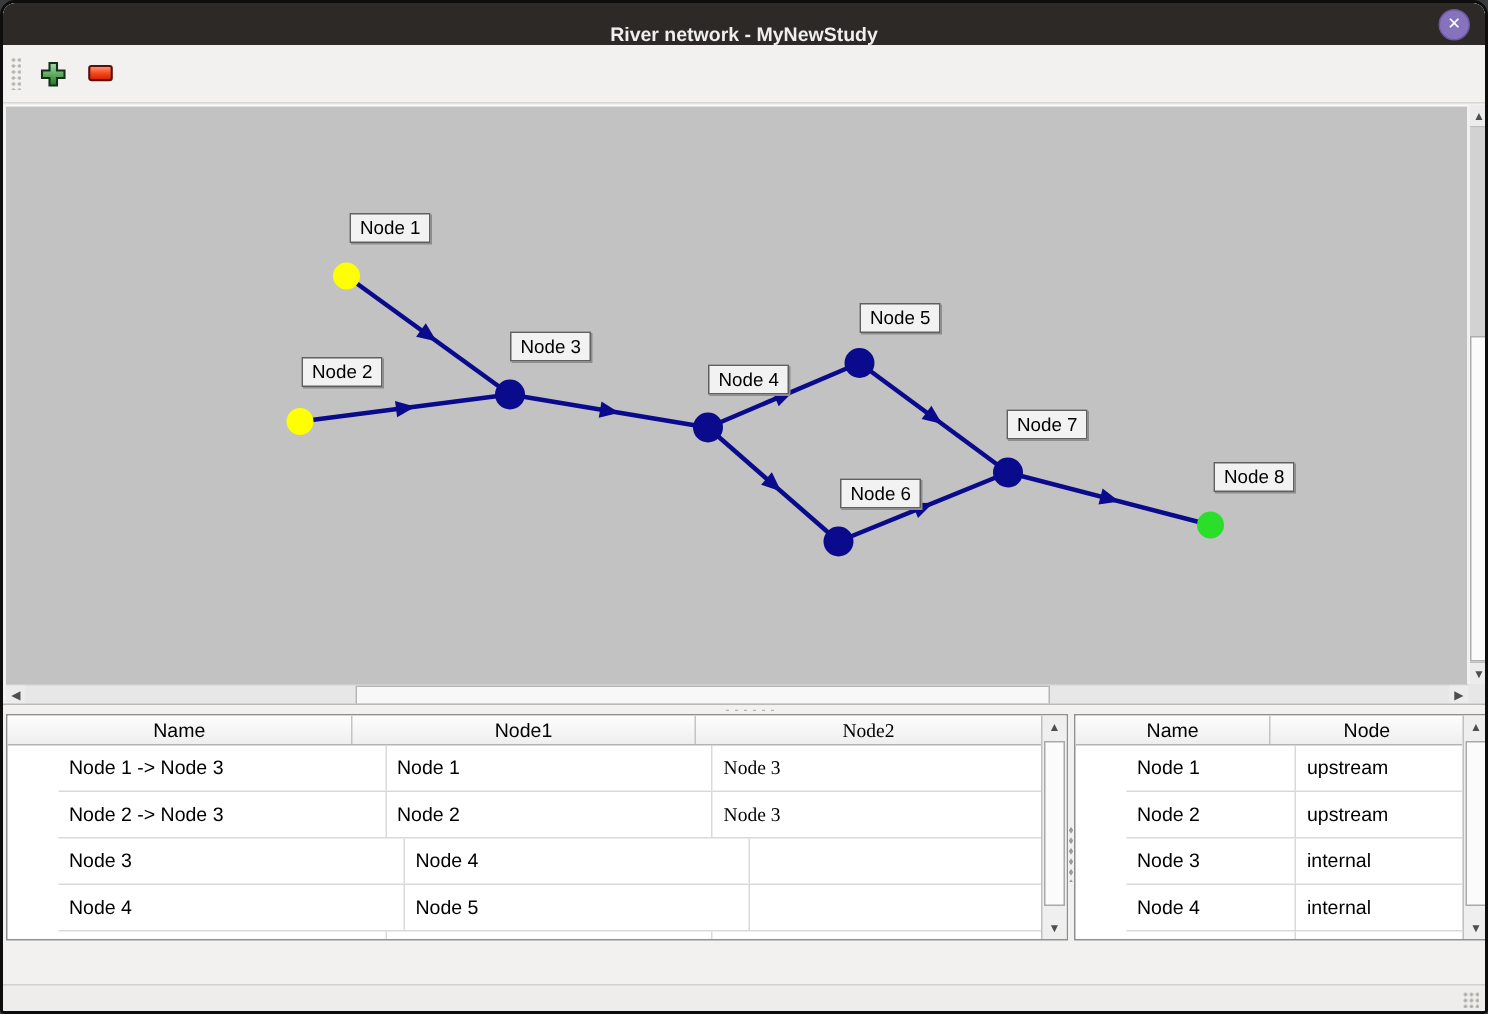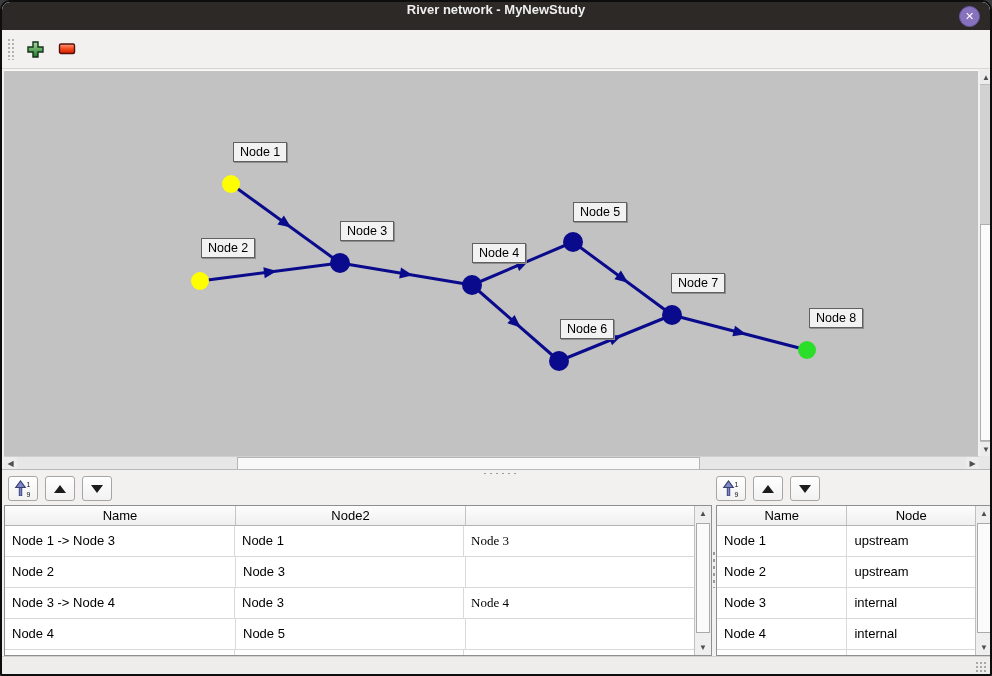--- a/index.html
+++ b/index.html
@@ -1,18 +1,18 @@
 <!DOCTYPE html>
 <html><head>
 <meta charset="utf-8">
 <style>
   html,body{margin:0;padding:0;background:#3a3a3a;font-family:"Liberation Sans","DejaVu Sans",sans-serif;}
   .window{position:relative;width:988px;height:672px;background:#f2f1ef;border:2px solid #0d0d0d;border-radius:10px 10px 3px 3px;overflow:hidden;}
   
-  .titlebar{position:absolute;left:0;top:0;width:100%;height:28px;background:#2c2926;border-radius:8px 8px 0 0;display:flex;align-items:flex-start;justify-content:center;}
+  .titlebar{position:absolute;left:0;top:0;width:100%;height:28px;background:#2c2926;border-radius:8px 8px 0 0;display:flex;align-items:flex-end;justify-content:center;}
   .title-text{color:#efefef;font-size:13px;font-weight:bold;}
   .close-btn{position:absolute;right:10px;top:4px;width:19px;height:19px;border-radius:50%;background:#8672bd;border:1px solid #6b57a5;color:#fff;font-size:11px;font-weight:bold;display:flex;align-items:center;justify-content:center;cursor:default;line-height:1;}
   
   .toolbar{position:absolute;left:0;top:28px;width:100%;height:38px;background:#f2f1ef;border-bottom:1px solid #d8d6d3;display:flex;align-items:center;}
   .tb-handle{width:7px;height:22px;margin:0 8px 0 5px;background-image:radial-gradient(#b5b3af 1px,transparent 1.2px);background-size:4px 4px;}
   .tb-btn{width:26px;height:26px;display:flex;align-items:center;justify-content:center;margin-right:6px;}
   
   .canvas{position:absolute;left:2px;top:68px;width:974px;height:386px;background:#c2c2c2;overflow:hidden;border-top:1px solid #fbfbfb;}
   .node-label{position:absolute;background:#f2f2f2;border:1px solid #606060;box-shadow:1px 1px 0 #8d8d8d;padding:2px 6px;font-size:12.5px;color:#000;white-space:nowrap;}
   
@@ -32,26 +32,26 @@
   .splitter-h .dots{position:absolute;left:480px;top:2px;width:34px;height:3px;background-image:radial-gradient(#9a9a9a 1px,transparent 1.2px);background-size:6px 3px;}
   .splitter-v{position:absolute;left:710px;top:548px;width:4px;height:38px;background-image:radial-gradient(#9a9a9a 1px,transparent 1.2px);background-size:4px 7px;}
   
   .tt{position:absolute;top:474px;display:flex;gap:7px;}
   .tt-left{left:6px;}
   .tt-right{left:714px;}
   .sq-btn{width:28px;height:23px;background:linear-gradient(#fefefe,#f2f2f2);border:1px solid #a6a6a6;border-radius:3px;display:flex;align-items:center;justify-content:center;}
   .tri-up{width:0;height:0;border-left:6px solid transparent;border-right:6px solid transparent;border-bottom:8px solid #1c1c1c;}
   .tri-down{width:0;height:0;border-left:6px solid transparent;border-right:6px solid transparent;border-top:8px solid #1c1c1c;}
   
-  .dtable{position:absolute;top:503px;background:#fff;border:1px solid #8f8f8f;box-sizing:border-box;display:flex;}
+  .dtable{position:absolute;top:474px;background:#fff;border:1px solid #8f8f8f;box-sizing:border-box;display:flex;}
   .dtable .grid{flex:1;display:flex;flex-direction:column;overflow:hidden;}
   .thead{display:flex;height:19px;background:linear-gradient(#fdfdfd,#efefef);border-bottom:1px solid #b3b3b3;}
   .th{font-size:13px;color:#000;text-align:center;line-height:19px;border-right:1px solid #c4c4c4;box-sizing:border-box;overflow:hidden;}
   .tbody{flex:1;display:flex;flex-direction:column;}
-  .tr{display:flex;height:30px;border-bottom:1px solid #d9d9d9;}
+  .tr{display:flex;height:30px;border-bottom:1px solid #d9d9d9;margin-left:34px;}
   .tr.partial{height:11px;border-bottom:none;}
   .td{font-size:13px;color:#000;line-height:29px;padding-left:7px;border-right:1px solid #d9d9d9;box-sizing:border-box;white-space:nowrap;overflow:hidden;}
   .tscroll{width:16px;background:#efefef;border-left:1px solid #c0c0c0;position:relative;}
   .tscroll .arrow{position:absolute;left:0;width:16px;height:15px;color:#4e4e4e;font-size:8px;display:flex;align-items:center;justify-content:center;}
   .tscroll .up{top:0;}
   .tscroll .down{bottom:0;}
   .tscroll .thumb{position:absolute;left:1px;top:17px;width:12px;height:108px;background:#fbfbfb;border:1px solid #a9a9a9;}
   #links-table{left:2px;width:708px;height:151px;}
   #links-table .th:nth-child(1),#links-table .td:nth-child(1){width:231px;}
   #links-table .th:nth-child(2),#links-table .td:nth-child(2){width:230px;}
@@ -182,34 +182,35 @@
       </div>
     <div class="sq-btn">
         <div class="tri-down"></div>
       </div>
   </div>
 
   <div id="links-table" class="dtable">
     <div class="grid">
       <div class="thead">
           <div class="th">Name</div>
+          <div class="th">Node1</div>
           <div class="th">Node2</div>
         </div>
       <div class="tbody">
           <div class="tr">
             <div class="td">Node 1 -&gt; Node 3</div>
             <div class="td">Node 1</div>
             <div class="td">Node 3</div>
           </div>
           <div class="tr">
+            <div class="td">Node 2 -&gt; Node 3</div>
             <div class="td">Node 2</div>
             <div class="td">Node 3</div>
           </div>
           <div class="tr">
-            <div class="td">Node 3 -&gt; Node 4</div>
             <div class="td">Node 3</div>
             <div class="td">Node 4</div>
           </div>
           <div class="tr">
             <div class="td">Node 4</div>
             <div class="td">Node 5</div>
           </div>
           <div class="tr partial">
             <div class="td"></div>
             <div class="td"></div>

